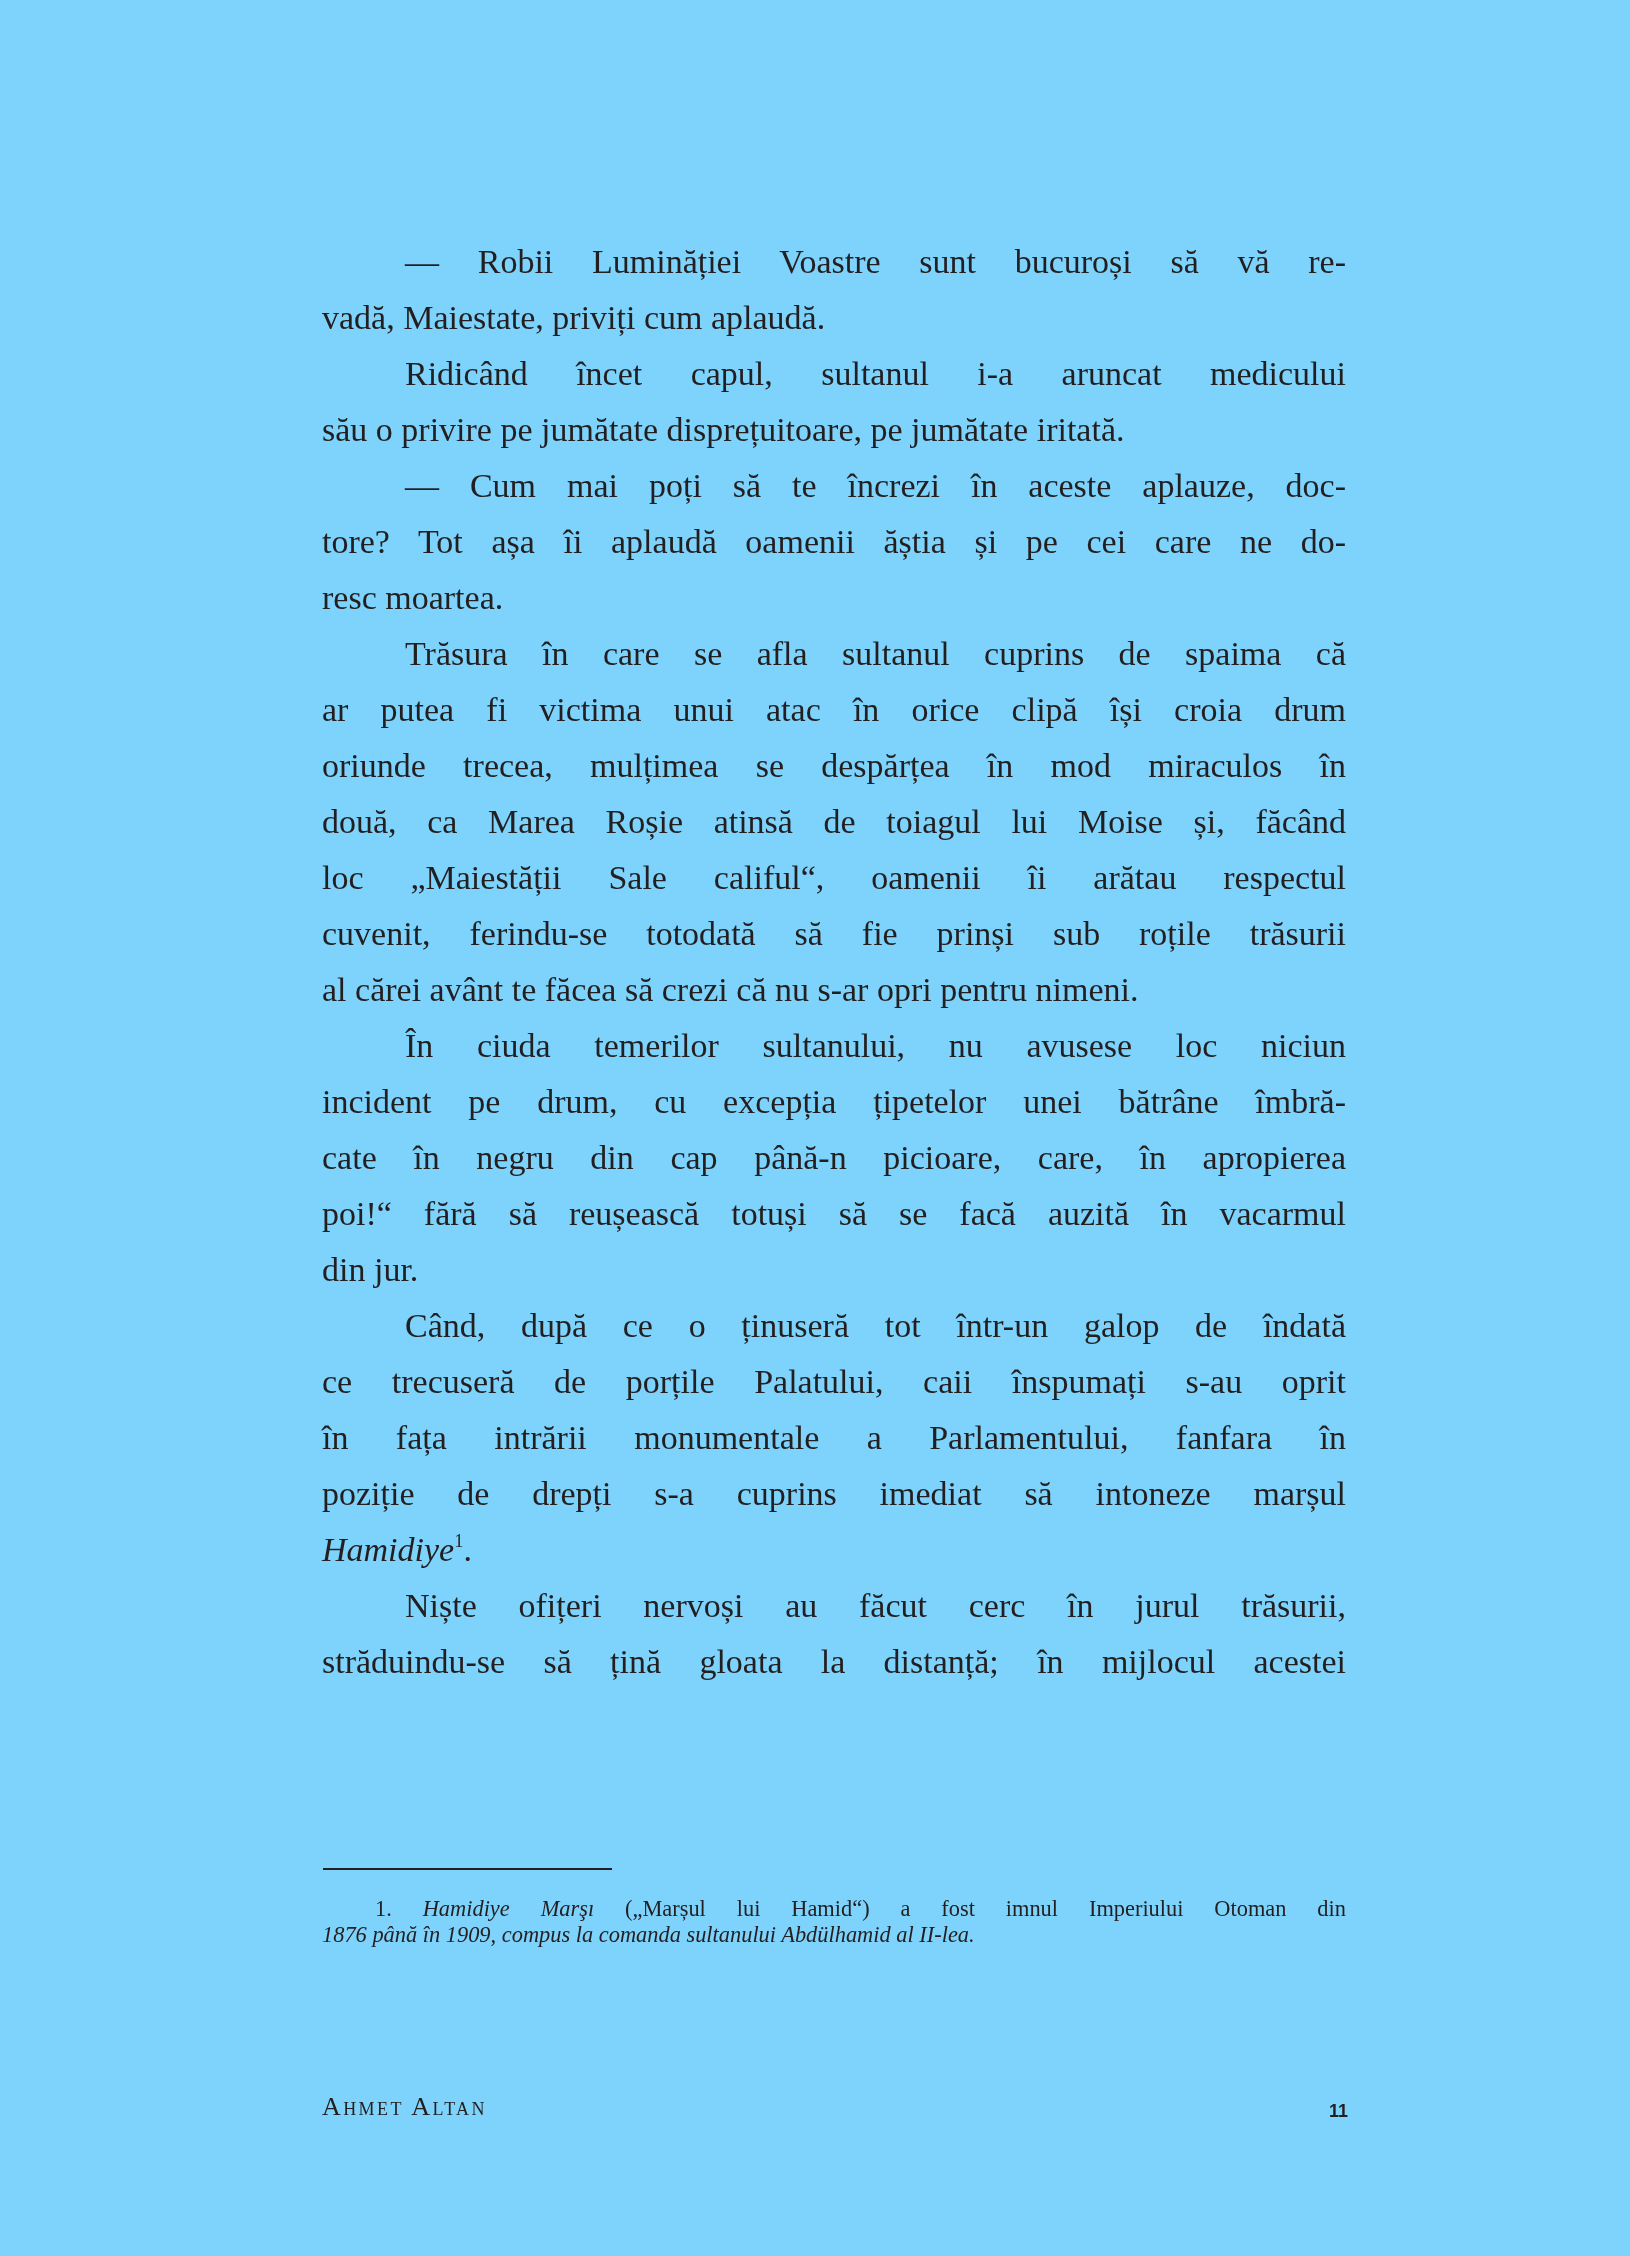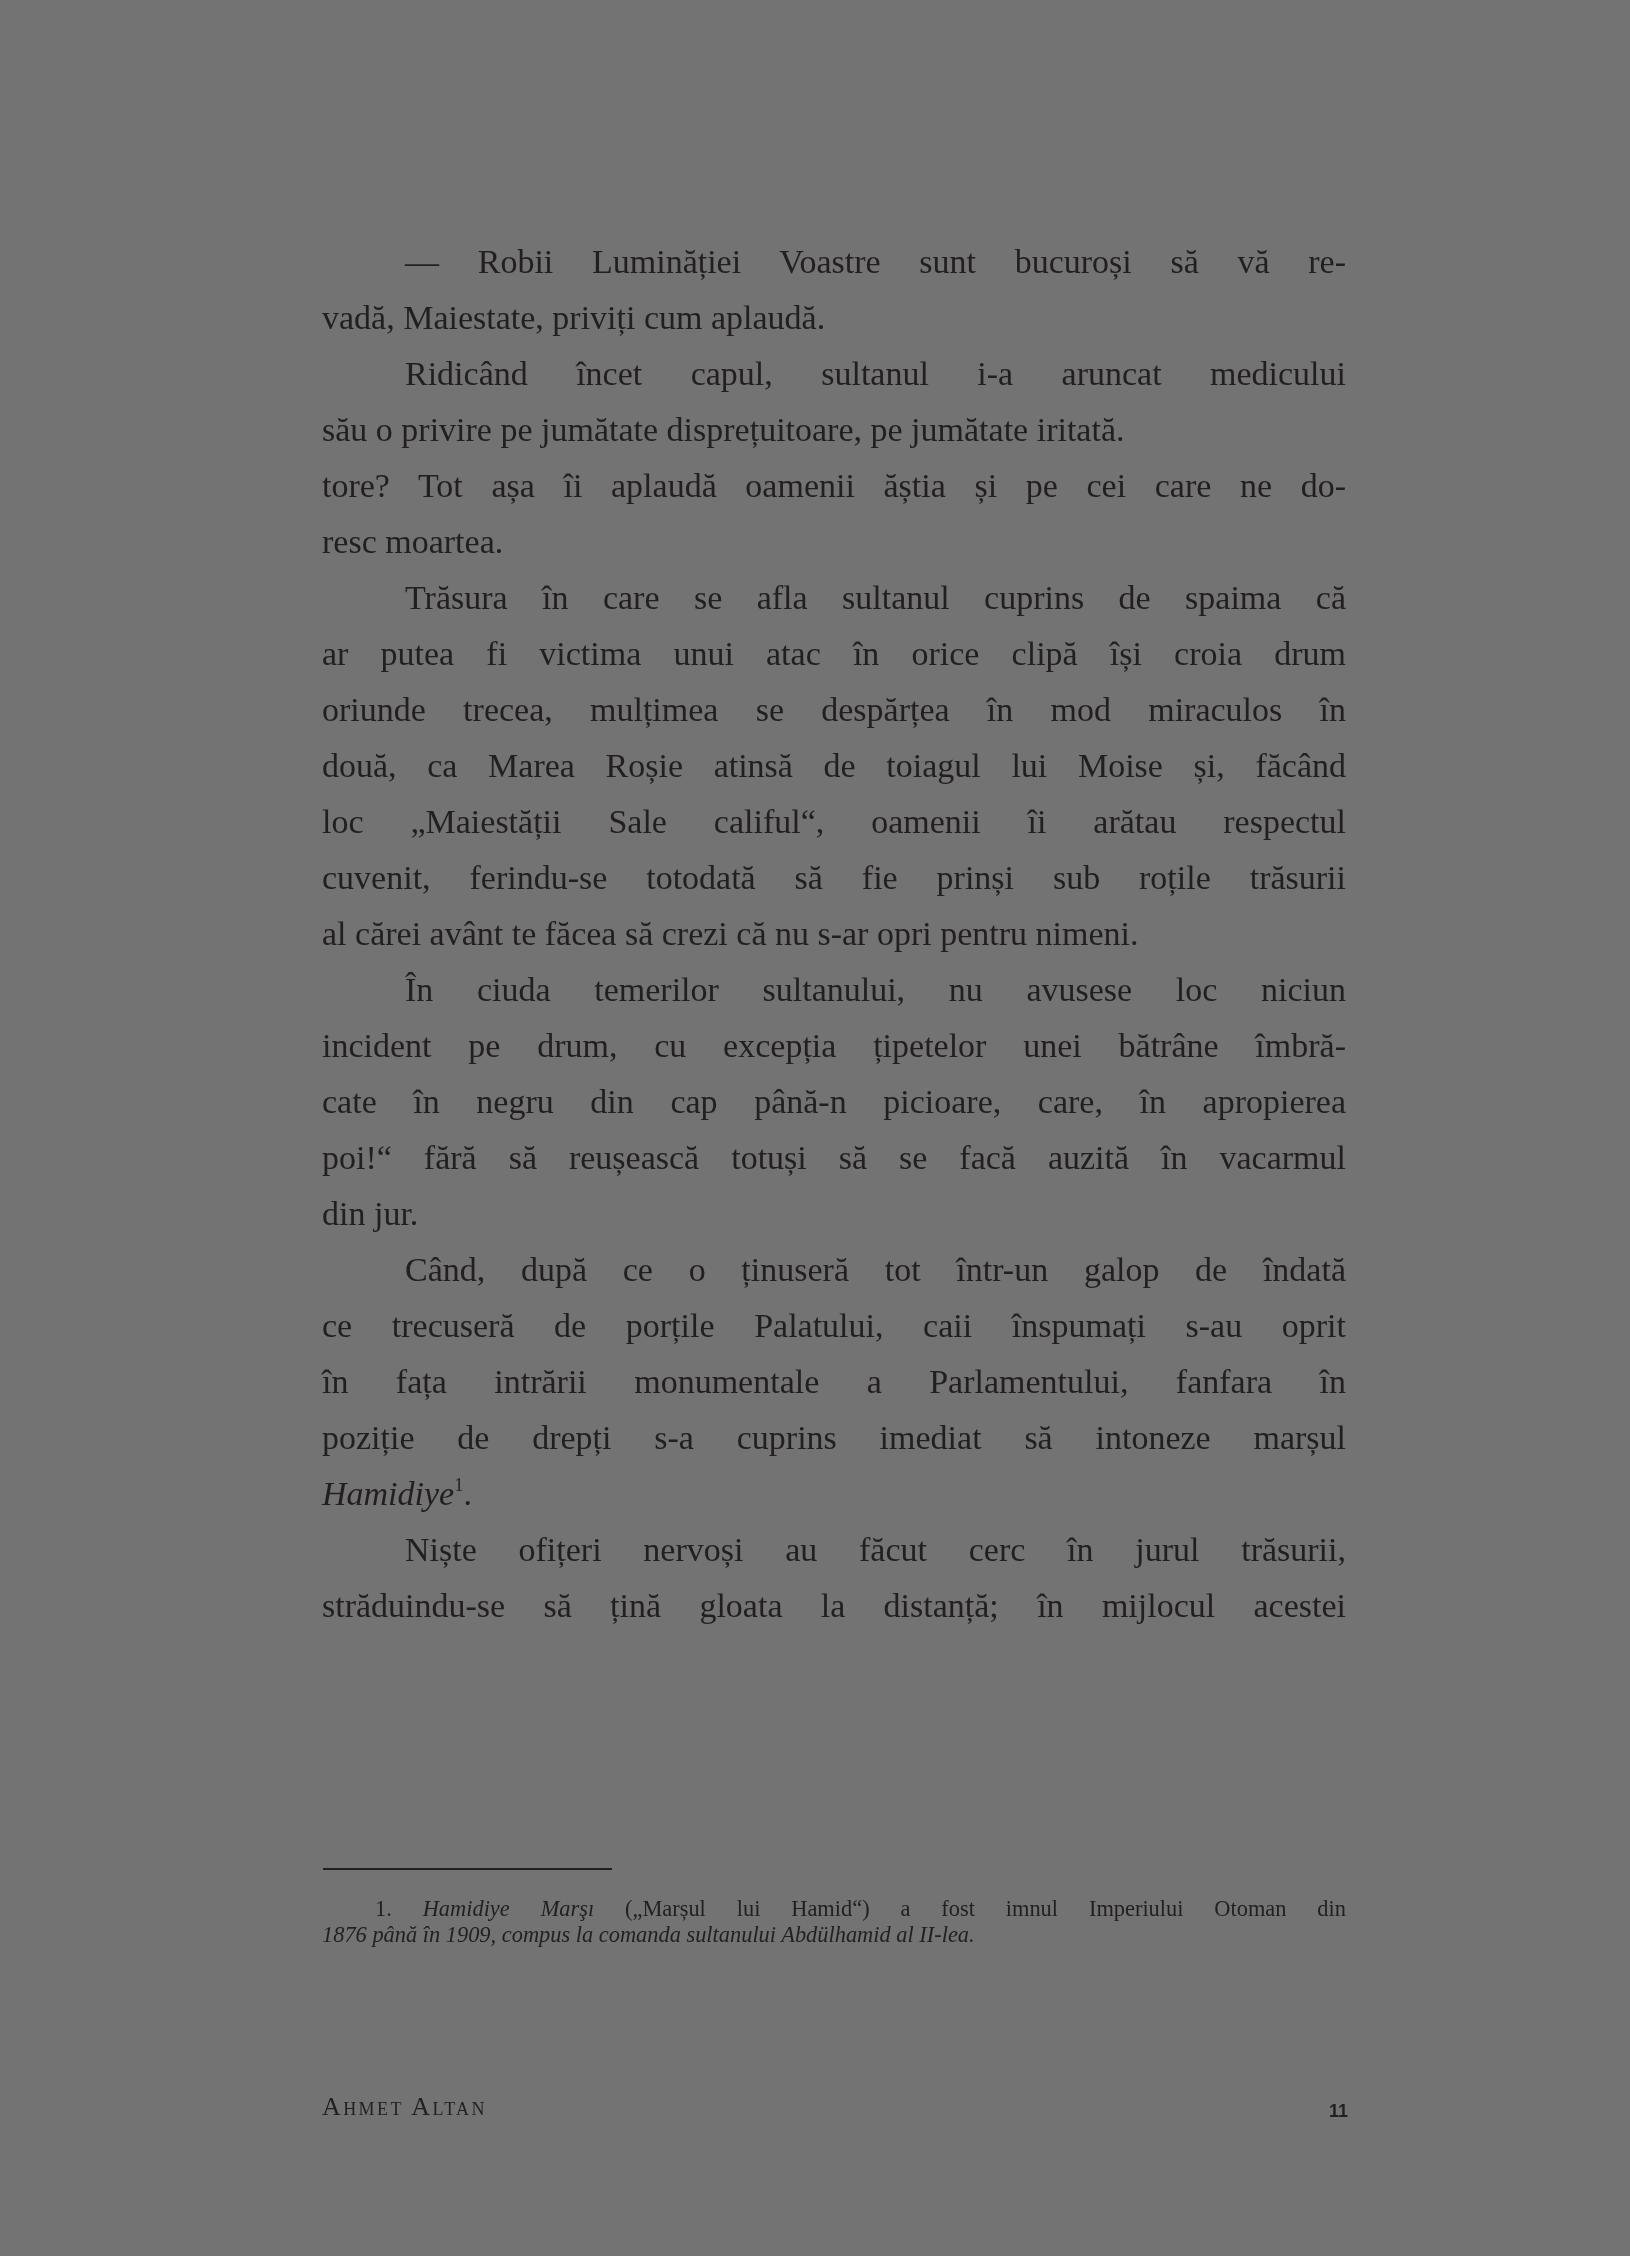--- a/index.html
+++ b/index.html
@@ -13,21 +13,21 @@
     position: relative;
     overflow: hidden;
     color: #231f20;
     font-family: "Liberation Serif", "DejaVu Serif", serif;
   }
   .page {
     position: absolute;
     left: 0; top: 0;
     width: 1631px;
     height: 2257px;
-    background: #737373;
+    background: #7dd3fc;
   }
   .body-text {
     position: absolute;
     left: 322px;
     top: 234px;
     width: 1024px;
   }
   .line {
     display: block;
     height: 56px;
@@ -106,20 +106,21 @@
 </head>
 <body>
 
 <div class="page">
 
   <div class="body-text" id="body-text">
       <div class="line indent">— Robii Luminăției Voastre sunt bucuroși să vă re-</div>
       <div class="line last">vadă, Maiestate, priviți cum aplaudă.</div>
       <div class="line indent">Ridicând încet capul, sultanul i-a aruncat medicului</div>
       <div class="line last">său o privire pe jumătate disprețuitoare, pe jumătate iritată.</div>
+      <div class="line indent">— Cum mai poți să te încrezi în aceste aplauze, doc-</div>
       <div class="line">tore? Tot așa îi aplaudă oamenii ăștia și pe cei care ne do-</div>
       <div class="line last">resc moartea.</div>
       <div class="line indent">Trăsura în care se afla sultanul cuprins de spaima că</div>
       <div class="line">ar putea fi victima unui atac în orice clipă își croia drum</div>
       <div class="line">oriunde trecea, mulțimea se despărțea în mod miraculos în</div>
       <div class="line">două, ca Marea Roșie atinsă de toiagul lui Moise și, făcând</div>
       <div class="line">loc „Maiestății Sale califul“, oamenii îi arătau respectul</div>
       <div class="line">cuvenit, ferindu-se totodată să fie prinși sub roțile trăsurii</div>
       <div class="line last">al cărei avânt te făcea să crezi că nu s-ar opri pentru nimeni.</div>
       <div class="line indent">În ciuda temerilor sultanului, nu avusese loc niciun</div>

